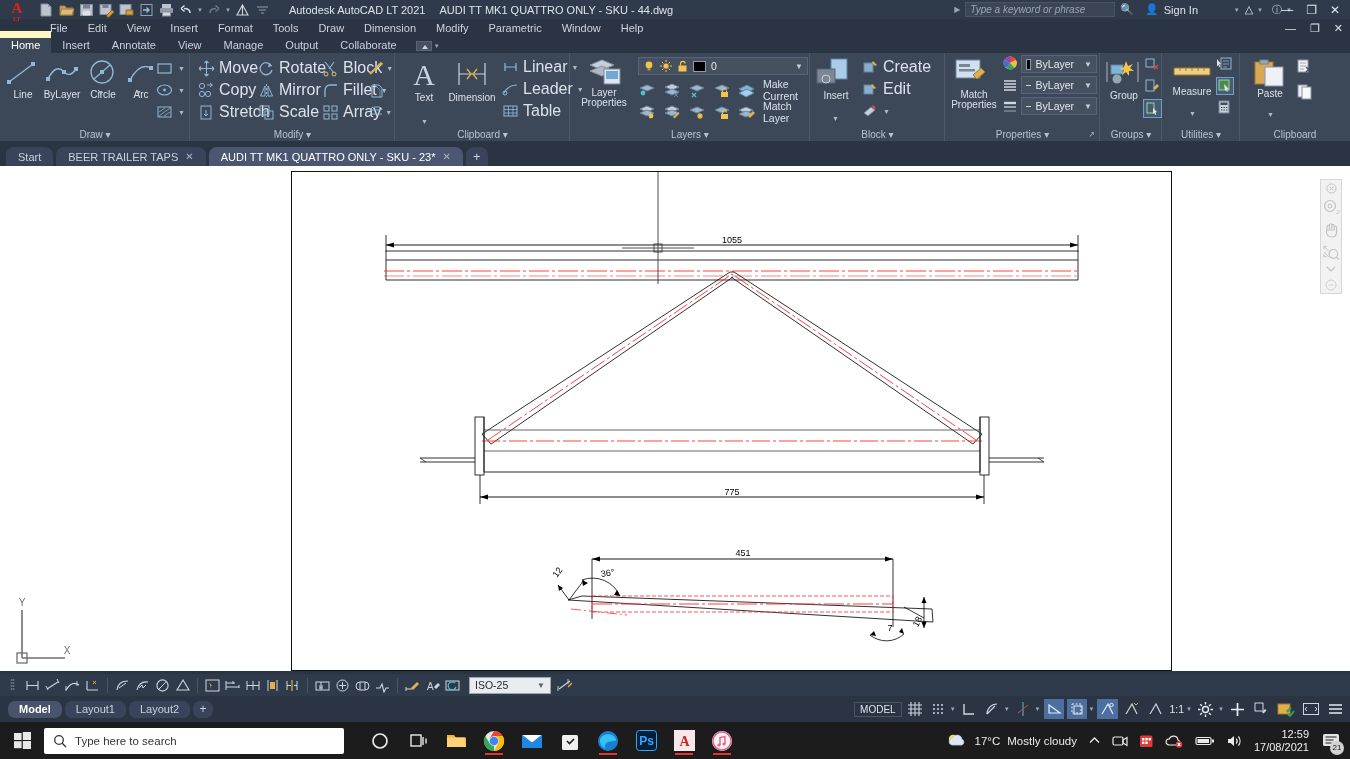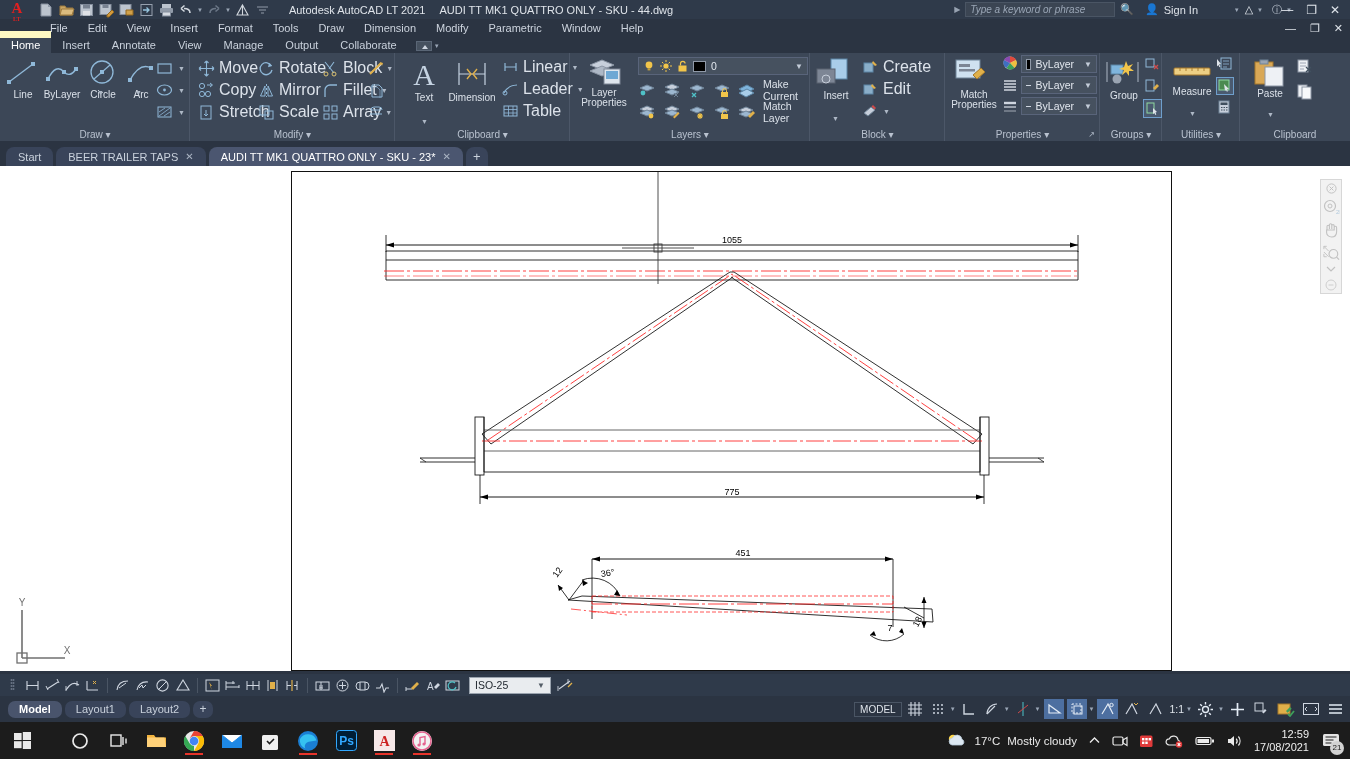--- a/index.html
+++ b/index.html
@@ -1230,20 +1230,29 @@
 
   <div class="taskbar">
     <div class="tb-start">
       <svg width="17" height="17" viewBox="0 0 17 17">
           <rect x="0" y="1" width="7.6" height="7" fill="#e8e8e8"></rect>
           <rect x="8.8" y="0" width="8.2" height="8" fill="#e8e8e8"></rect>
           <rect x="0" y="9.2" width="7.6" height="7" fill="#e8e8e8"></rect>
           <rect x="8.8" y="9" width="8.2" height="8" fill="#e8e8e8"></rect>
         </svg>
     </div>
+    <div class="tb-search">
+      <span>
+          <svg width="14" height="14" viewBox="0 0 14 14">
+            <circle cx="6" cy="6" r="4.3" fill="none" stroke="#30343a" stroke-width="1.3"></circle>
+            <path d="M9.2 9.2L13 13" stroke="#30343a" stroke-width="1.3"></path>
+          </svg>
+        </span>
+      <span>Type here to search</span>
+    </div>
     <div class="tb-icons">
       <span class="tb-ic">
           <svg width="20" height="20" viewBox="0 0 20 20">
             <circle cx="10" cy="10" r="7" fill="none" stroke="#e9e9e9" stroke-width="1.7"></circle>
           </svg>
         </span>
       <span class="tb-ic">
           <svg width="21" height="18" viewBox="0 0 21 18">
             <rect x="3" y="3" width="10" height="11" fill="none" stroke="#e9e9e9" stroke-width="1.4"></rect>
             <path d="M15 5v8M18 6.5v5" stroke="#e9e9e9" stroke-width="1.4"></path>

